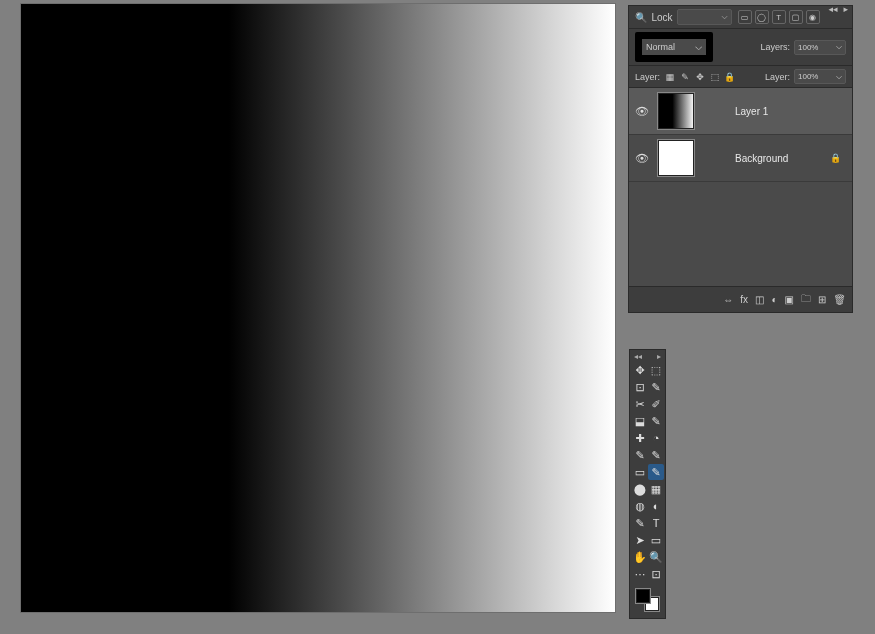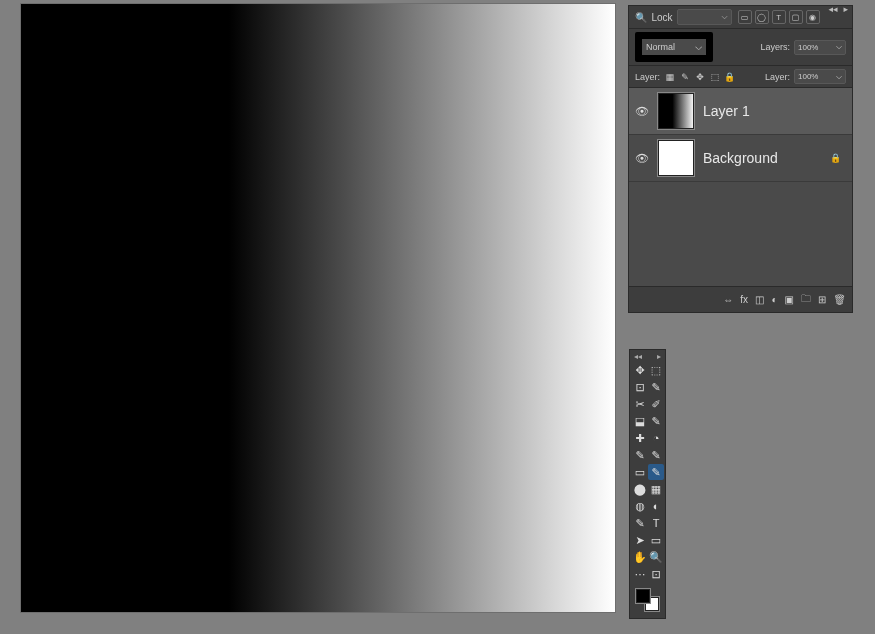--- a/index.html
+++ b/index.html
@@ -89,21 +89,21 @@
     border-bottom:1px solid #3a3a3a;
   }
   .layer-row.unsel { background:#4a4a4a; }
   .vis { width:14px; font-size:11px; color:#ddd; cursor:pointer; text-align:center;}
   .thumb {
     width:38px; height:38px; border:1px solid #888;
     box-shadow: inset 0 0 0 1px #222;
   }
   .thumb.grad { background:linear-gradient(to right,#000 0%,#000 40%,#fff 100%); }
   .thumb.white { background:#fff; }
-  .lname { font-size:14px; color:#e8e8e8; flex:1;}
+  .lname { font-size:10px; color:#e8e8e8; flex:1;margin-left:32px;}
   .lname.italic { }
   .locktail { font-size:9px; color:#ccc; padding-right:4px;}
   .panel-footer {
     display:flex; gap:7px; justify-content:flex-end; align-items:center;
     padding:4px 6px; background:#3d3d3d; border-top:1px solid #2a2a2a;
     font-size:10px; color:#ccc;
   }
   .panel-footer span { cursor:pointer; }
   
   .toolbox {

